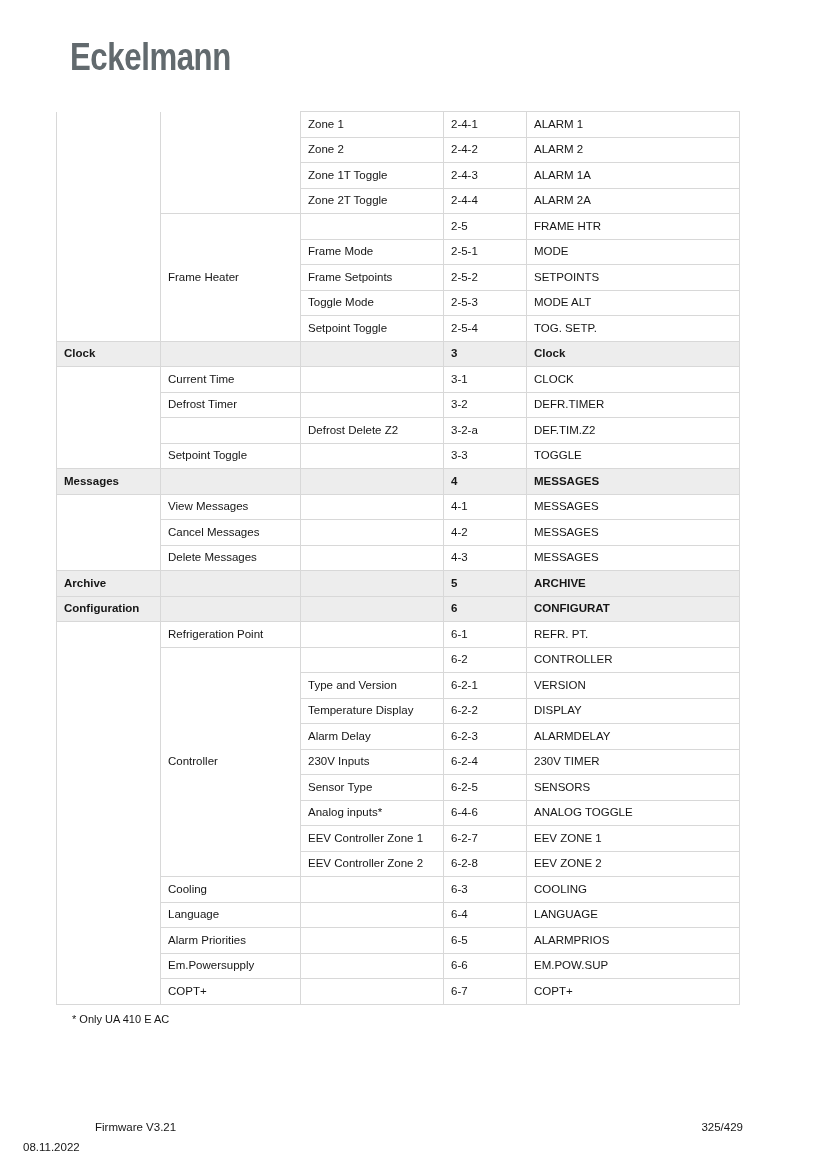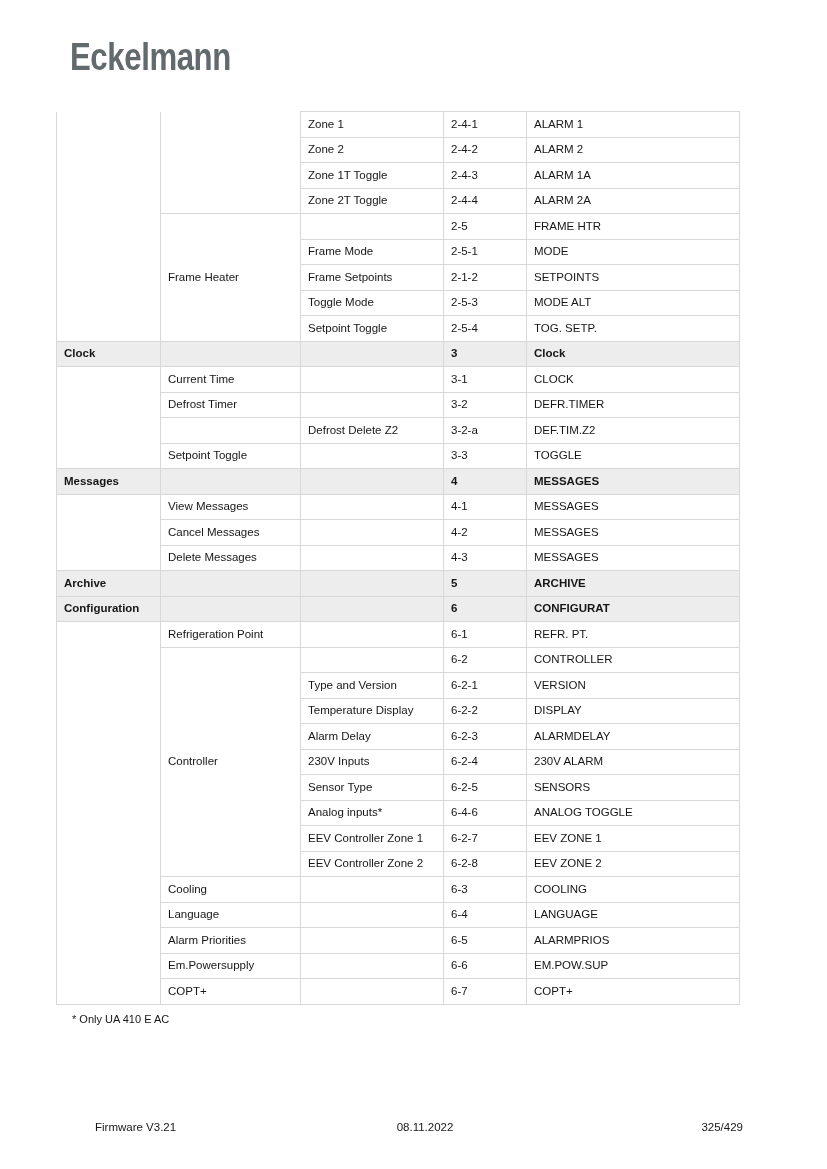--- a/index.html
+++ b/index.html
@@ -48,21 +48,21 @@
   .footnote {
     position: absolute; left: 72px; top: 1013px;
     font-size: 11px;
   }
   .footer-left, .footer-center, .footer-right {
     position: absolute; top: 1121px;
     font-size: 11.5px;
     padding-left: 23px;
   }
   .footer-left { left: 72px; }
-  .footer-center { left: 0; right: 0; text-align: center; }
+  .footer-center { left: 0; right: 0; text-align: left; margin-top: 20px; }
   .footer-right { right: 84px; text-align: right; }
 </style>
 </head>
 <body style="--logo: #626a6e; --table-border: #d8d8d8; --section-bg: #ededed; --text: #161616;">
 
 <div class="logo">Eckelmann</div>
 
 <table class="menu">
   <colgroup>
     <col class="c0">
@@ -100,21 +100,21 @@
         <td>2-5</td>
         <td>FRAME HTR</td>
       </tr>
       <tr class="">
         <td>Frame Mode</td>
         <td>2-5-1</td>
         <td>MODE</td>
       </tr>
       <tr class="">
         <td>Frame Setpoints</td>
-        <td>2-1-2</td>
+        <td>2-5-2</td>
         <td>SETPOINTS</td>
       </tr>
       <tr class="">
         <td>Toggle Mode</td>
         <td>2-5-3</td>
         <td>MODE ALT</td>
       </tr>
       <tr class="">
         <td>Setpoint Toggle</td>
         <td>2-5-4</td>
@@ -216,21 +216,21 @@
         <td>DISPLAY</td>
       </tr>
       <tr class="">
         <td>Alarm Delay</td>
         <td>6-2-3</td>
         <td>ALARMDELAY</td>
       </tr>
       <tr class="">
         <td>230V Inputs</td>
         <td>6-2-4</td>
-        <td>230V ALARM</td>
+        <td>230V TIMER</td>
       </tr>
       <tr class="">
         <td>Sensor Type</td>
         <td>6-2-5</td>
         <td>SENSORS</td>
       </tr>
       <tr class="">
         <td>Analog inputs*</td>
         <td>6-4-6</td>
         <td>ANALOG TOGGLE</td>

